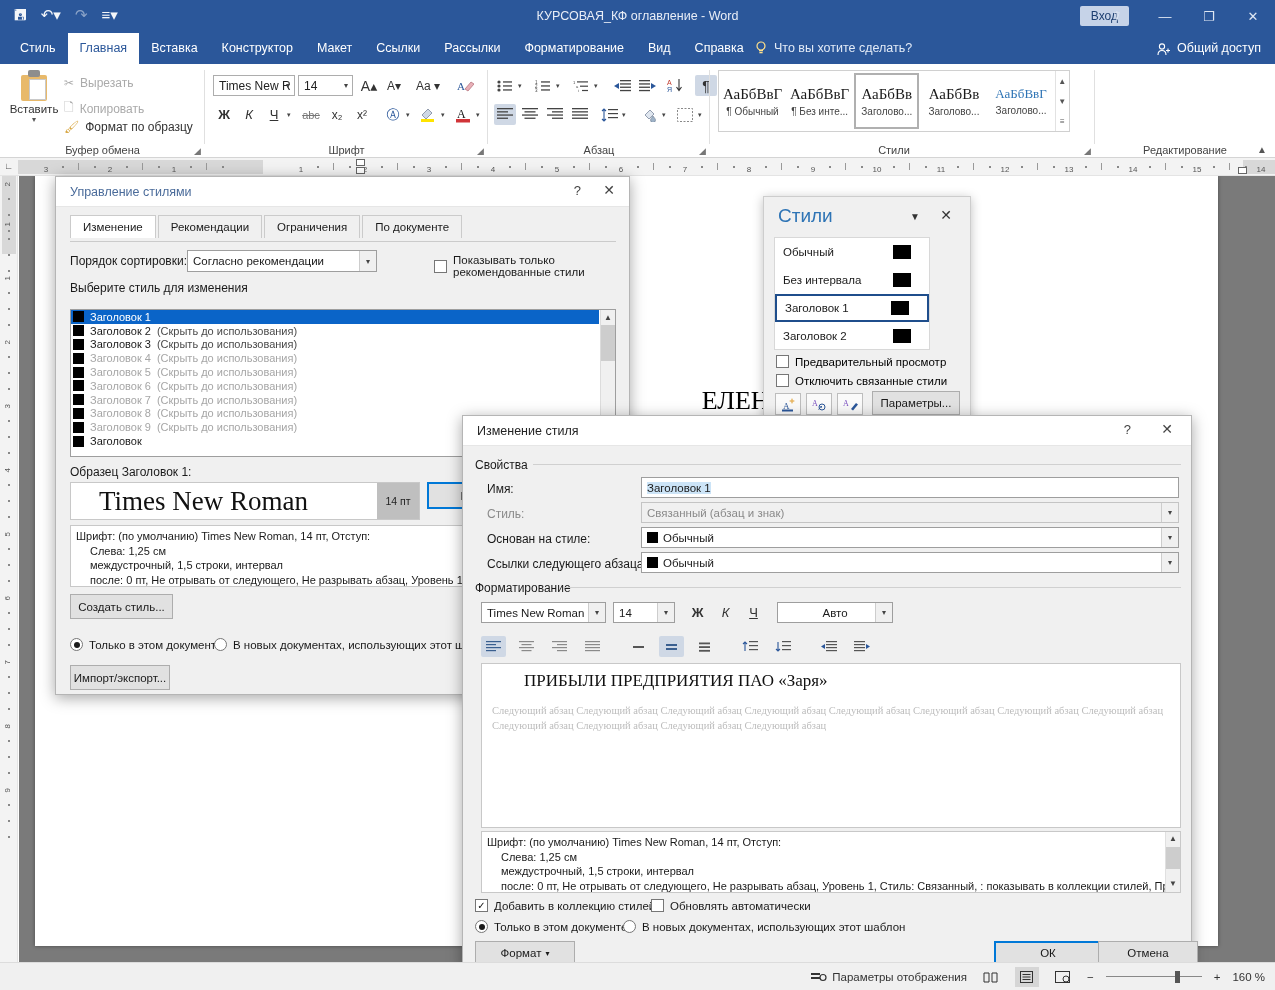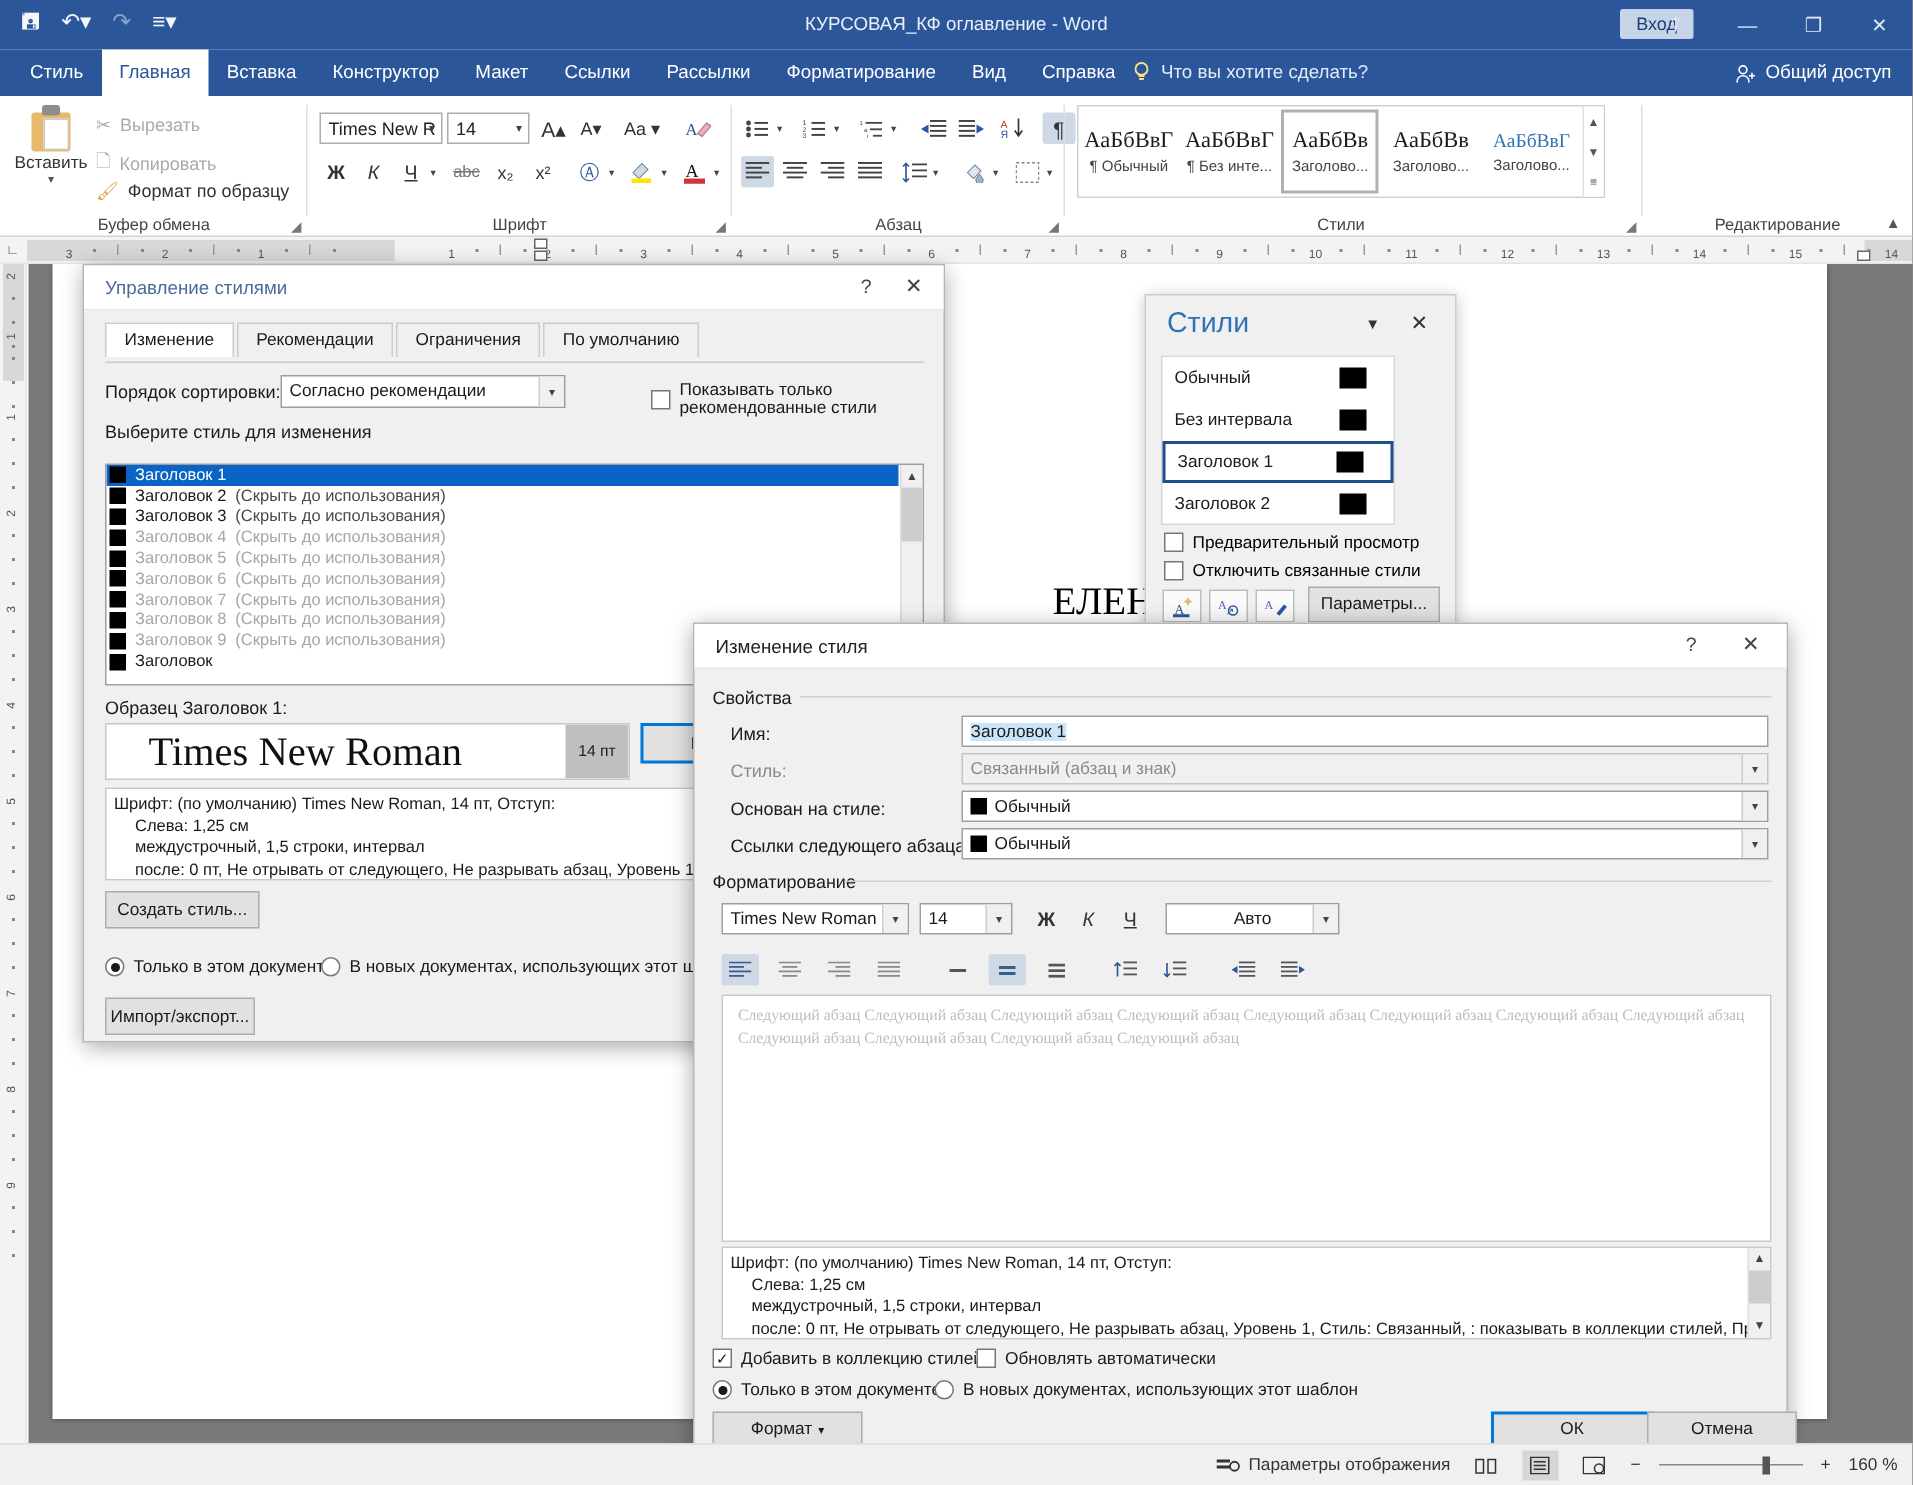--- a/index.html
+++ b/index.html
@@ -830,21 +830,21 @@
     <div class="dlg-title">
       <div class="t">Управление стилями</div>
       <div class="dlg-help">?</div>
       <div class="dlg-x">✕</div>
     </div>
 
     <div class="dtabs" style="left:14px; top:38px;" id="ms-tabs-host">
         <div class="dtab active">Изменение</div>
         <div class="dtab">Рекомендации</div>
         <div class="dtab">Ограничения</div>
-        <div class="dtab">По умолчанию</div>
+        <div class="dtab">По документе</div>
       </div>
     <div class="dtabs-line" style="left:14px; top:64px; width:546px;"></div>
 
     <div class="lbl" style="left:14px; top:77px;">Порядок сортировки:</div>
     <div class="combo" style="left:131px; top:73px; width:190px; height:22px;">
       <span>Согласно рекомендации</span>
       <span class="combo-arrow">▾</span>
     </div>
     <div class="chk" style="left:378px; top:77px;">
       <span class="box"></span>
@@ -1084,20 +1084,21 @@
       <svg width="16" height="13" viewBox="0 0 16 13">
           <rect x="0" y="1" width="11" height="1.2" fill="#555"></rect>
           <rect x="0" y="4" width="11" height="1.2" fill="#555"></rect>
           <rect x="0" y="7" width="11" height="1.2" fill="#555"></rect>
           <rect x="0" y="10" width="11" height="1.2" fill="#555"></rect>
           <path d="M12 4 L16 6.5 L12 9z" fill="#2b579a"></path>
         </svg>
     </div>
 
     <div class="prevbox" style="left:18px; top:247px; width:700px; height:165px;">
+      <div class="prev-head">ПРИБЫЛИ ПРЕДПРИЯТИЯ ПАО «Заря»</div>
       <div class="prev-faint" style="padding-top:6px;">Следующий абзац Следующий абзац Следующий абзац Следующий абзац Следующий абзац Следующий абзац Следующий абзац Следующий абзац Следующий абзац Следующий абзац Следующий абзац Следующий абзац</div>
     </div>
 
     <div class="descbox" style="left:18px; top:415px; width:700px; height:62px;">
       <div style="padding-right:18px;">Шрифт: (по умолчанию) Times New Roman, 14 пт, Отступ:</div>
       <div style="padding-left:14px;">Слева:  1,25 см</div>
       <div style="padding-left:14px;">междустрочный,  1,5 строки, интервал</div>
       <div style="padding-left:14px; white-space:nowrap;">после: 0 пт, Не отрывать от следующего, Не разрывать абзац, Уровень 1, Стиль: Связанный, : показывать в коллекции стилей, Приоритет:</div>
       <div class="vscroll" style="right:0; top:0; height:60px; border-left:1px solid #e0e0e0;">
         <div class="ar">▲</div>

